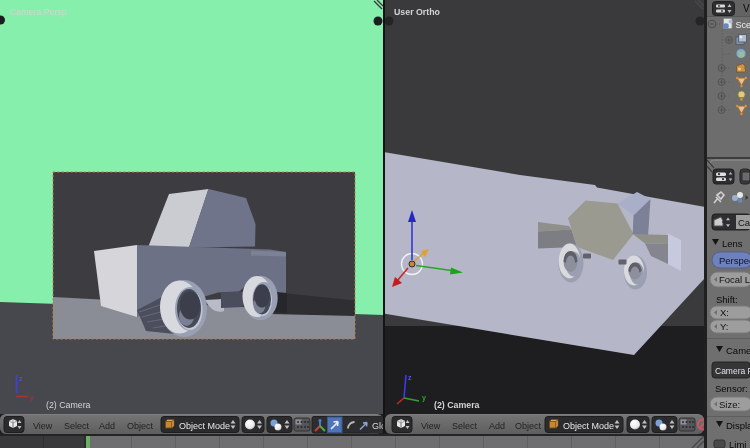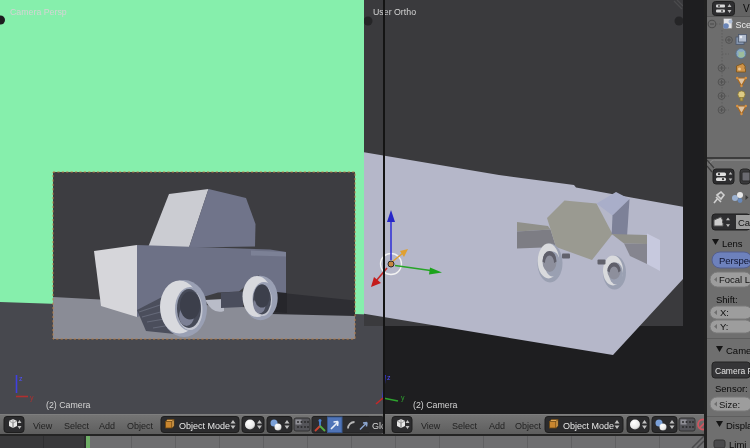--- a/index.html
+++ b/index.html
@@ -1,18 +1,18 @@
 <!DOCTYPE html>
 <html><head>
 <meta charset="utf-8">
 <style>
 html,body{margin:0;padding:0;background:#1e1e20;}
 #app{position:relative;width:750px;height:448px;overflow:hidden;font-family:"Liberation Sans",sans-serif;}
 .abs{position:absolute;}
-.hdr{position:absolute;top:414px;height:19px;background:linear-gradient(#747474,#5e5e5e);border-top:1px solid #7e7e7e;}
+.hdr{position:absolute;top:414px;height:19px;background:linear-gradient(#747474,#5e5e5e);border-top:1px solid #7e7e7e;border-radius:6px;}
 </style>
 </head>
 <body>
 <div id="app">
 
   <div class="abs" style="left:0;top:0;width:383px;height:414px;background:#86efac;" id="vpL">
   <svg width="383" height="414" viewBox="0 0 383 414">
 
     <polygon points="0,302 383,315 383,414 0,414" fill="#47484e"></polygon>
 
@@ -67,21 +67,21 @@
     <text x="10" y="15" font-size="8.8" fill="#d4d4d4" font-family="Liberation Sans, sans-serif">Camera Persp</text>
     <text x="46" y="407.5" font-size="8.8" fill="#d4d4d4" font-family="Liberation Sans, sans-serif">(2) Camera</text>
 
     <circle cx="0.5" cy="20" r="4.5" fill="#1d1d1f"></circle>
     <circle cx="378" cy="21" r="4.5" fill="#1d1d1f"></circle>
 
     <path d="M374,1 L382,9 M377,0 L383,6" stroke="#3a3a3c" stroke-width="1.4" fill="none"></path>
   </svg>
   </div>
 
-  <div class="abs" style="left:364px;top:0;width:319px;height:326px;background:#3a3a3d;" id="vpR">
+  <div class="abs" style="left:385px;top:0;width:319px;height:326px;background:#3a3a3d;font-weight:bold;" id="vpR">
   <svg width="319" height="414" viewBox="0 0 319 414">
 
     <polygon points="-2,152 135,175 210,185 212,187.5 270,198 320,207 320,278 249,355 -2,313.5" fill="#b5b7c9"></polygon>
 
     <g>
 
       <polygon points="153,222 184,226 186.5,229.5 153,231.5" fill="#90908a"></polygon>
 
       <polygon points="153,231.5 186.5,229.5 192,247 153,248.5" fill="#7d7d84"></polygon>
 

